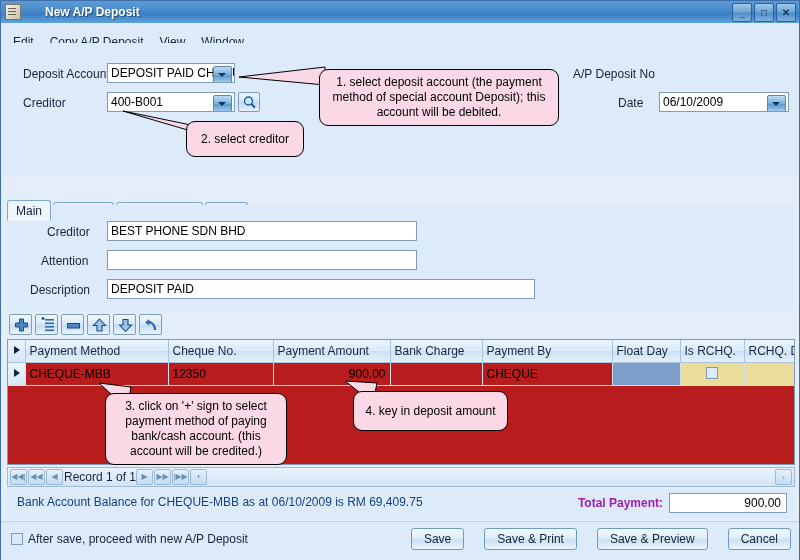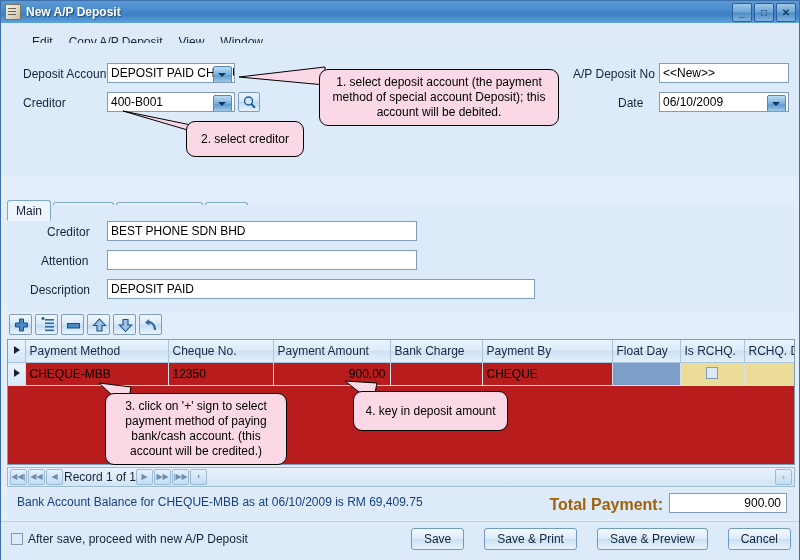--- a/index.html
+++ b/index.html
@@ -18,21 +18,21 @@
     border: 1px solid #3f6fa8;
     background: #e4eefb;
   }
 
   
   .titlebar {
     position: absolute; left: 0; top: 0;
     width: 798px; height: 22px;
     background: linear-gradient(to bottom, #5c9ad6 0%, #4a8ccc 40%, #3c7fc4 60%, #5ea3dc 100%);
     border-bottom: 1px solid #2e6aa8;
-    display: flex; align-items: center;
+    display: flex; align-items: center; gap: 19px;
   }
   .title-icon {
     width: 14px; height: 14px; margin-left: 4px; margin-right: 5px;
     background: linear-gradient(to bottom right, #f5f2e8, #c8c0a8);
     border: 1px solid #7a7460;
     position: relative;
   }
   .title-icon::after {
     content: ""; position: absolute; left: 2px; top: 3px;
     width: 8px; height: 1px; background: #6b6450;
@@ -61,21 +61,21 @@
     line-height: 1;
   }
 
   
   .menubar {
     position: absolute; left: 0; top: 22px;
     width: 798px; height: 38px;
     background: #dfeaf8;
     border-bottom: 1px solid #bcd3ec;
     display: flex; align-items: center;
-    padding-left: 23px; box-sizing: border-box;
+    padding-left: 4px; box-sizing: border-box;
   }
   .menu-item {
     font-size: 12px; color: #10243c; padding: 2px 8px; white-space: nowrap;
   }
 
   
   .hdr {
     position: absolute; left: 0; top: 42px;
     width: 798px; height: 133px;
     background: #ddeafa;
@@ -220,21 +220,21 @@
   .balstrip {
     position: absolute; left: 6px; top: 488px; width: 788px; height: 30px;
     background: #ddeafa;
   }
   .baltxt {
     position: absolute; left: 10px; top: 6px;
     font-size: 12px; color: #15417e; white-space: nowrap;
   }
   .totlabel {
     position: absolute; right: 132px; top: 7px;
-    font-size: 16px; font-weight: bold; color: #a16207; white-space: nowrap;
+    font-size: 12px; font-weight: bold; color: #a21caf; white-space: nowrap;
   }
   .totbox {
     position: absolute; right: 8px; top: 4px;
     width: 118px; height: 20px; box-sizing: border-box;
     background: #ffffff; border: 1px solid #7f9db9;
     font-size: 12px; text-align: right; padding: 2px 5px;
   }
 
   
   .footer {
@@ -318,23 +318,20 @@
       <span class="combo-btn"></span>
     </div>
     <div class="mag-btn" style="left:237px; top:49px;">
       <svg width="15" height="15" viewBox="0 0 15 15">
         <circle cx="6.5" cy="6" r="4" fill="#cfe6f8" stroke="#1b5e9e" stroke-width="1.4"></circle>
         <line x1="9.3" y1="9" x2="13" y2="12.8" stroke="#1b5e9e" stroke-width="2"></line>
       </svg>
     </div>
 
     <div class="fld-label" style="left:572px; top:24px;">A/P Deposit No</div>
-    <div class="inp" style="left:658px; top:20px; width:130px;">
-      <span>&lt;&lt;New&gt;&gt;</span>
-    </div>
 
     <div class="fld-label" style="left:617px; top:53px;">Date</div>
     <div class="inp" style="left:658px; top:49px; width:130px;">
       <span>06/10/2009</span>
       <span class="combo-btn"></span>
     </div>
   </div>
 
   <div class="tabstrip">
     <div class="tab active">Main</div>

